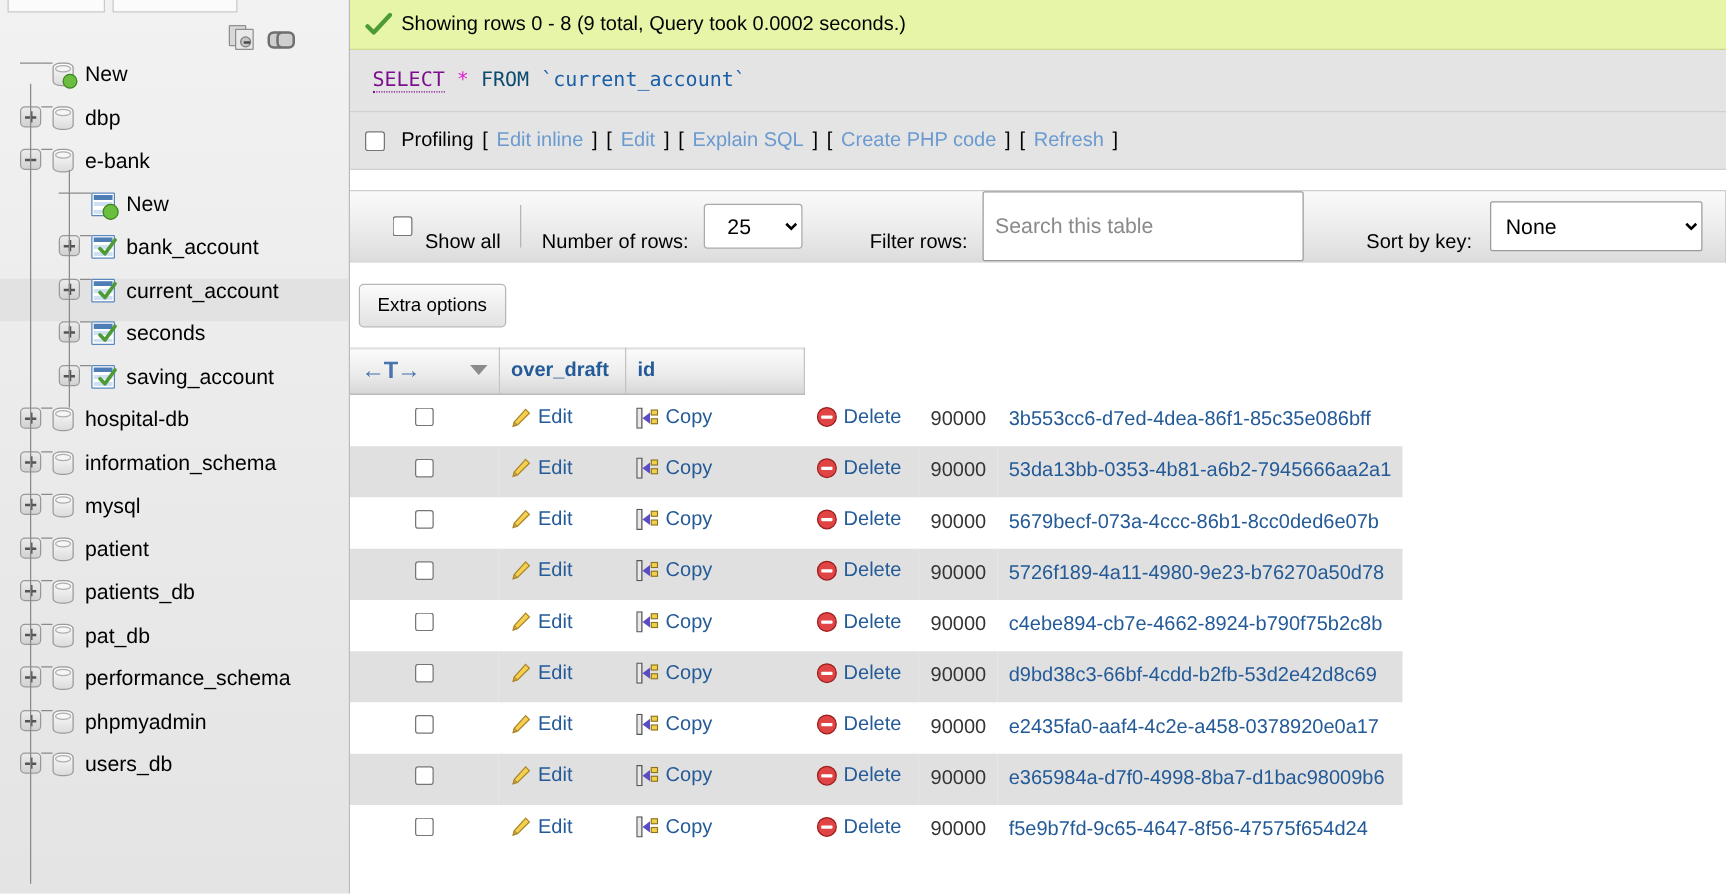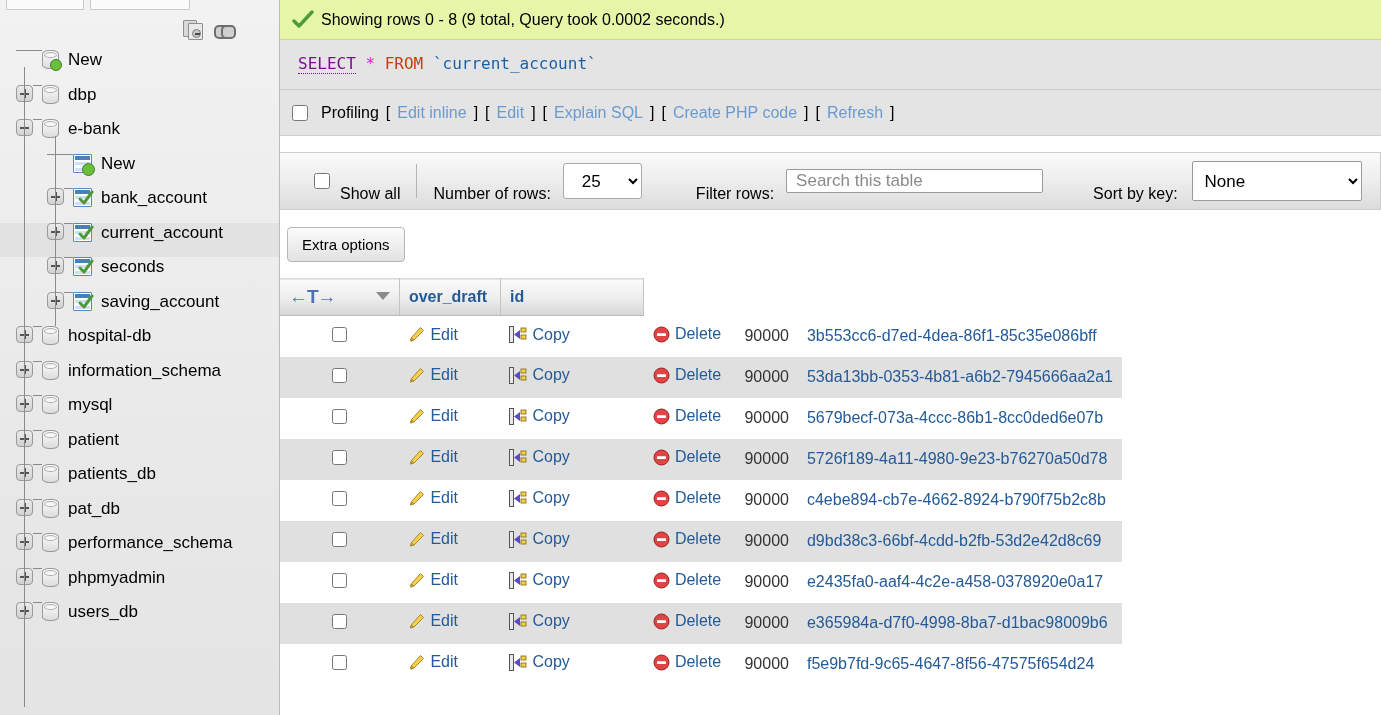--- a/index.html
+++ b/index.html
@@ -129,21 +129,21 @@
   .check-ico { width: 22px; height: 20px; margin-right: 7px; flex: 0 0 22px; }
 
   .sql-box {
     background: #e4e4e4;
     padding: 14px 18px 16px 18px;
     font-family: "DejaVu Sans Mono", monospace;
     font-size: 16px;
     border-bottom: 1px solid #c9c9c9;
   }
   .kw { color: #7b0f8e; border-bottom: 1px dotted #7b0f8e; }
-  .kw2 { color: #c2410c; }
+  .kw2 { color: #0c4a6e; }
   .star { color: #e11fd0; }
   .tick { color: #1a5fa8; }
 
   .profiling-bar {
     background: #e4e4e4;
     height: 46px; display: flex; align-items: center;
     padding-left: 12px; gap: 7px;
     border-bottom: 1px solid #cfcfcf;
     font-size: 16px;
   }
@@ -163,21 +163,21 @@
   }
   .options-bar .chk-sa { width: 16px; height: 16px; margin-right: 10px; }
   .divider { width: 1px; height: 34px; background: #b5b5b5; margin: 0 16px; }
   .lbl { color: #000; white-space: nowrap; margin-top: 26px; }
   select.rows-sel {
     margin-left: 12px; font-size: 17px; padding: 4px 14px; height: 36px;
     border: 1px solid #aaa; border-radius: 3px; background: #fff;
     font-family: "Liberation Sans", sans-serif;
   }
   input.filter-in {
-    margin-left: 12px; width: 257px; height: 24px;
+    margin-left: 12px; width: 257px; height: 56px;
     font-size: 17px; padding: 4px 9px;
     border: 1px solid #9b9b9b; border-radius: 2px;
     font-family: "Liberation Sans", sans-serif;
   }
   input.filter-in::placeholder { color: #8a8a8a; }
   select.sort-sel {
     margin-left: 14px; width: 170px; height: 40px; font-size: 17px;
     padding: 4px 8px; border: 1px solid #9b9b9b; border-radius: 2px; background: #fff;
     font-family: "Liberation Sans", sans-serif;
   }

